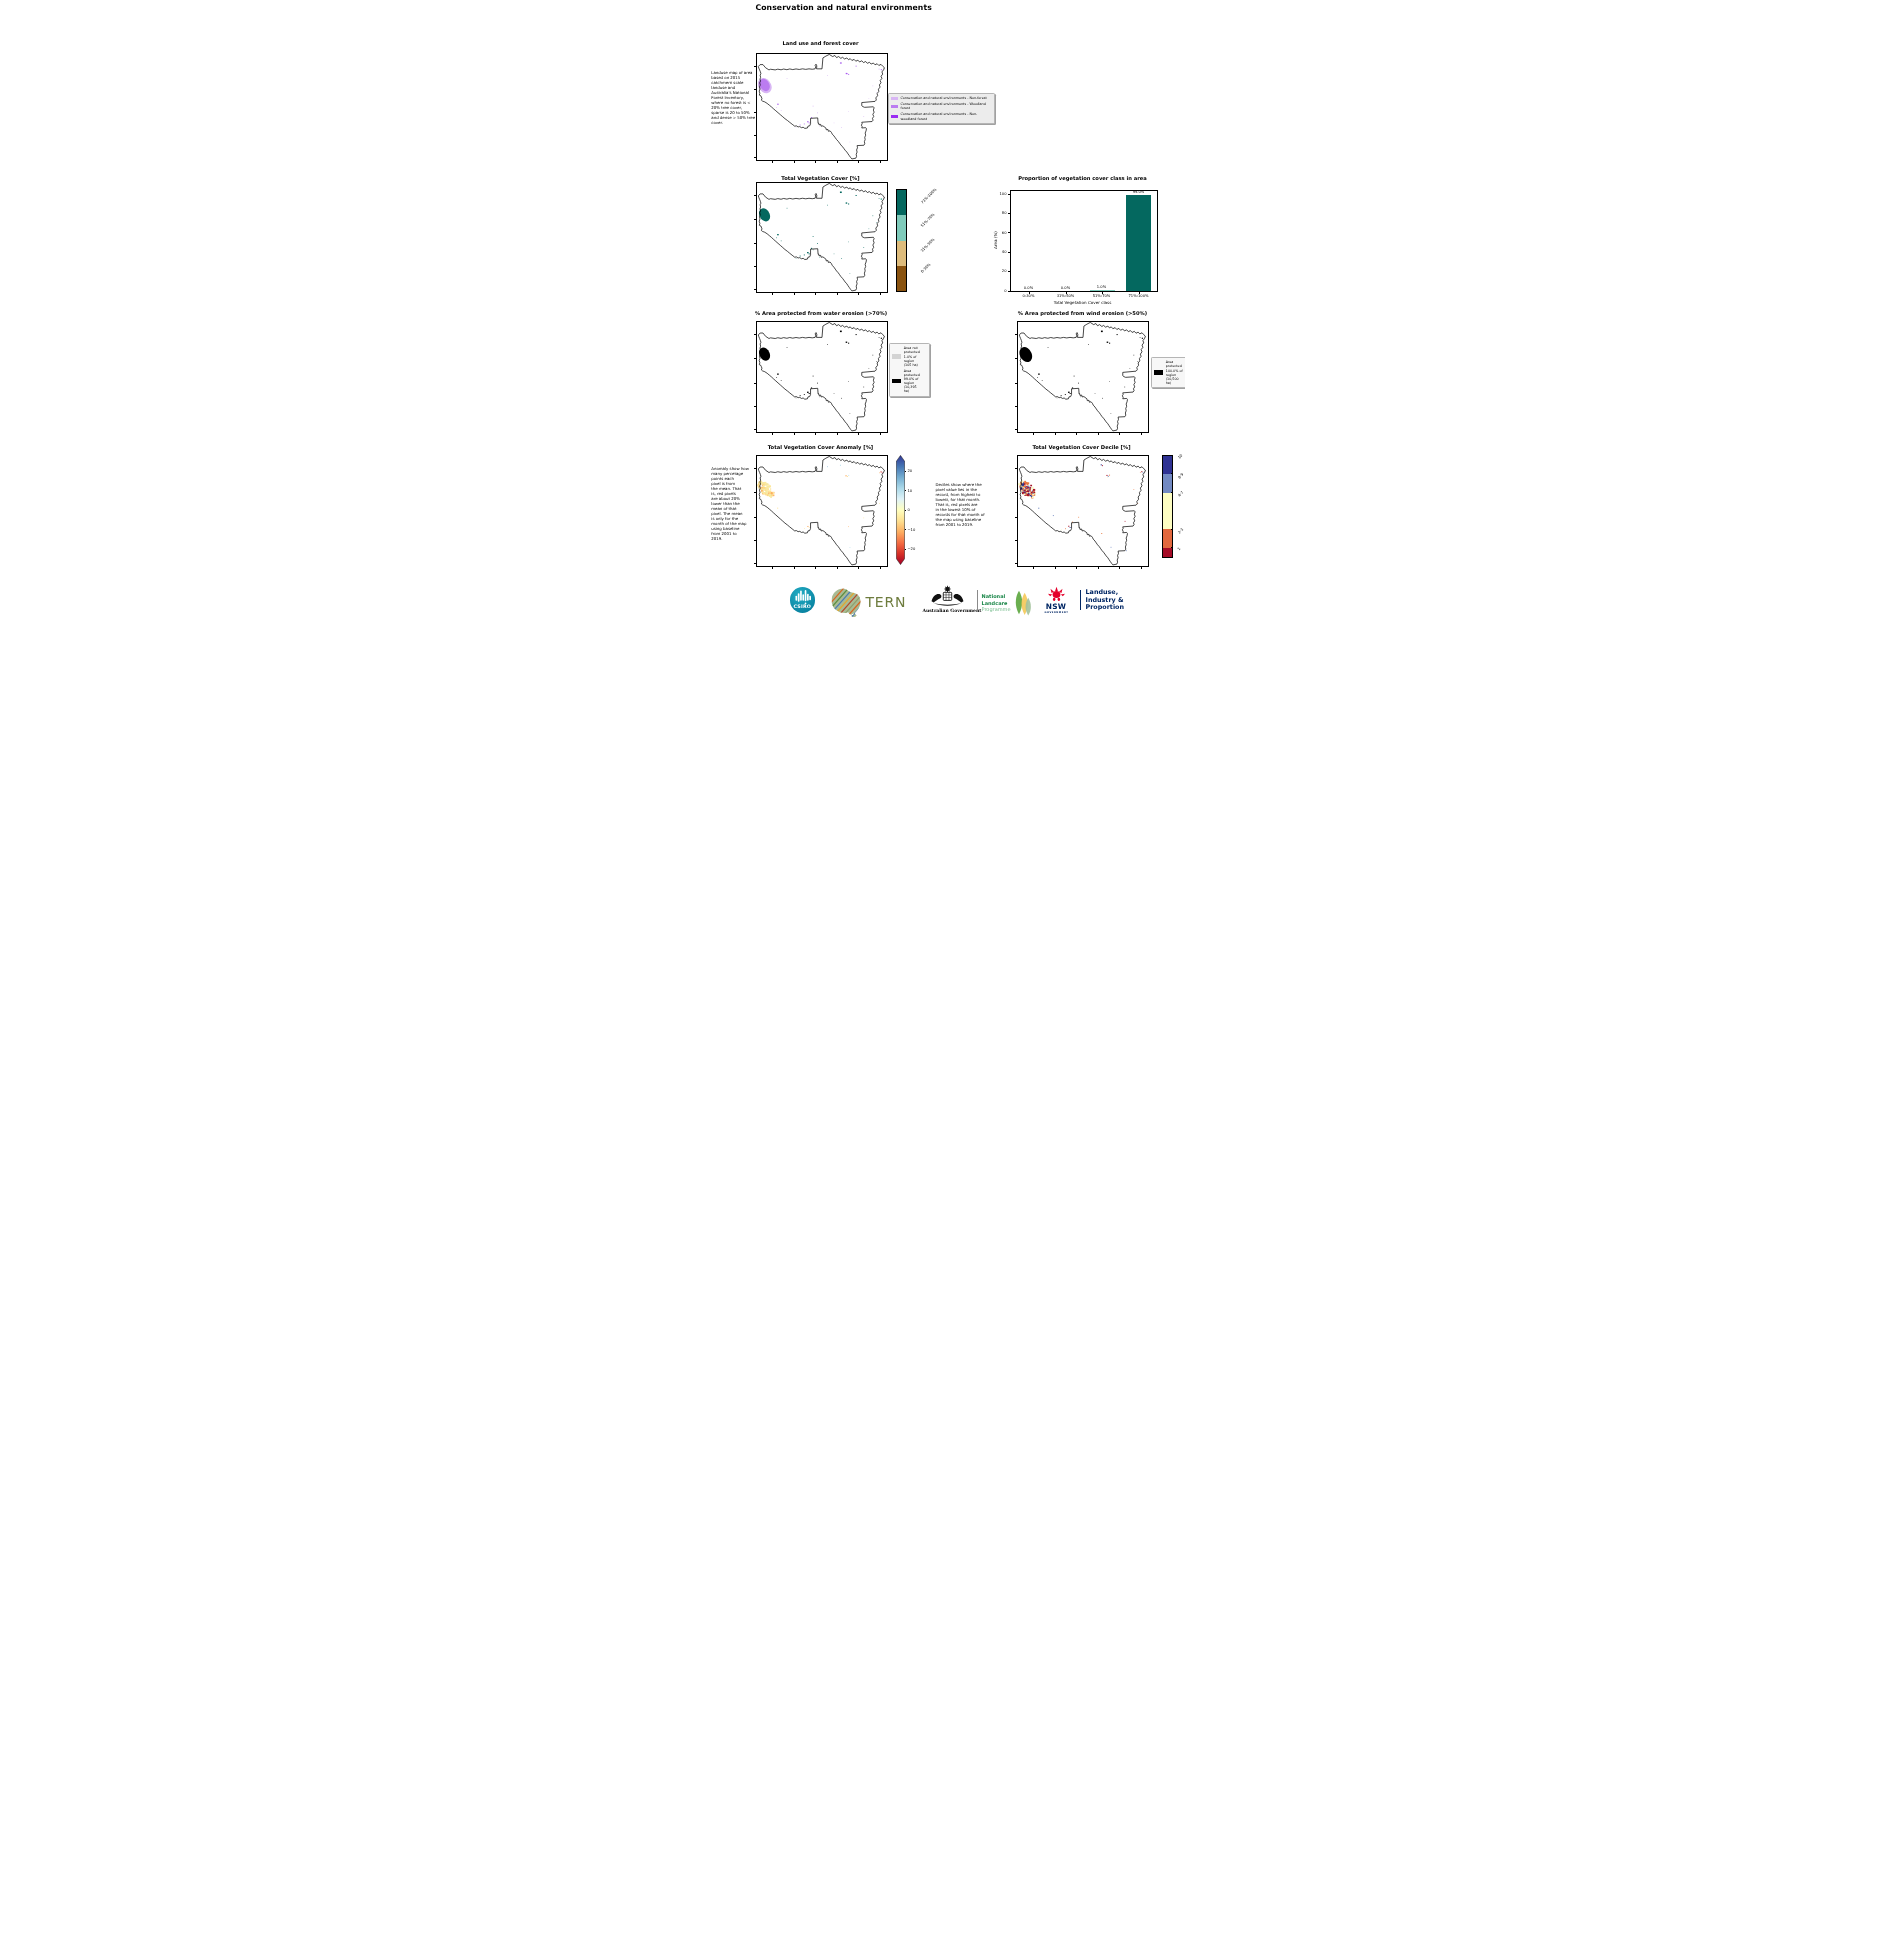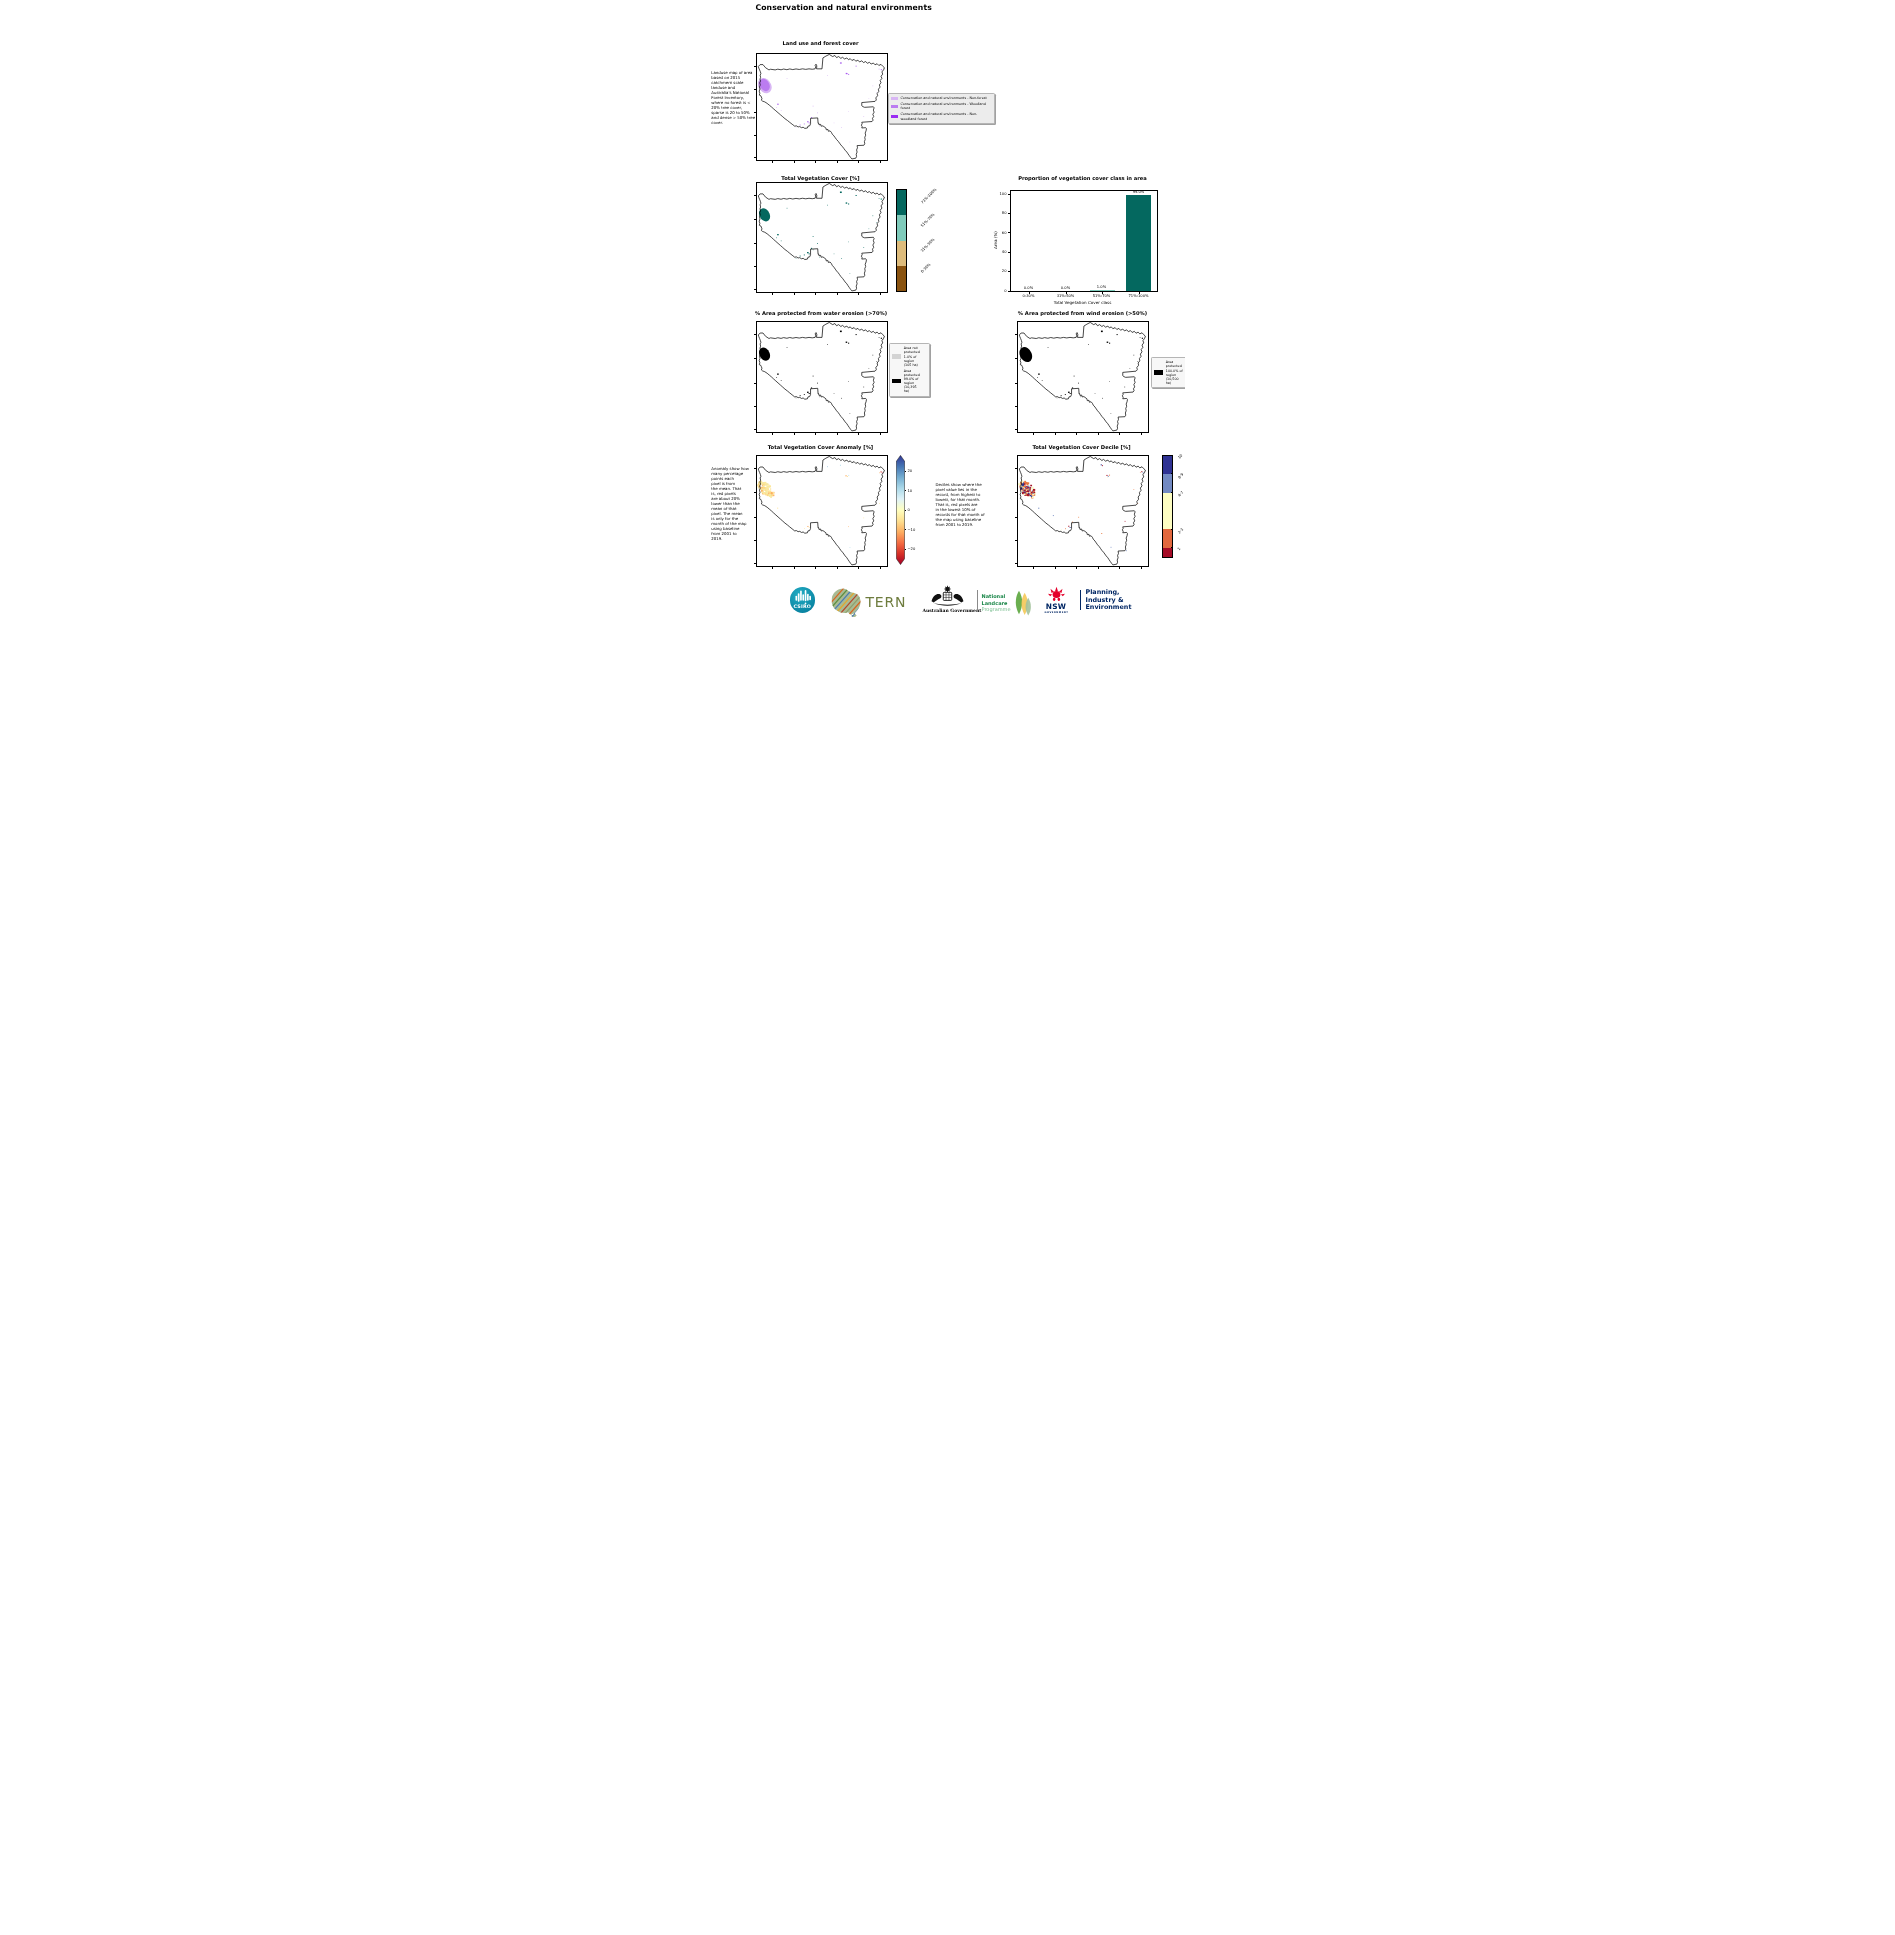--- a/index.html
+++ b/index.html
@@ -765,19 +765,19 @@
       <path d="M18,34 Q14,42 22,42 Q26,38 23,33 Z"></path>
       <path d="M36,34 Q40,42 32,42 Q28,38 31,33 Z"></path>
     </svg>
     <div class="nsw-text" style="color:#002664;">NSW</div>
     <div class="nsw-sub" style="color:#002664;">GOVERNMENT</div>
   </div>
 
   <div class="vdiv" style="left:369px;top:590px;width:0.8px;height:20px;background:#002664;"></div>
 
   <div style="position:absolute;left:375px;top:589px;color:#002664;">
-    <div class="planning-line">Planning,</div>
+    <div class="planning-line">Landuse,</div>
     <div class="planning-line">Industry &amp;</div>
-    <div class="planning-line">Environment</div>
+    <div class="planning-line">Proportion</div>
   </div>
 
 </div>
 
 
 </body></html>

